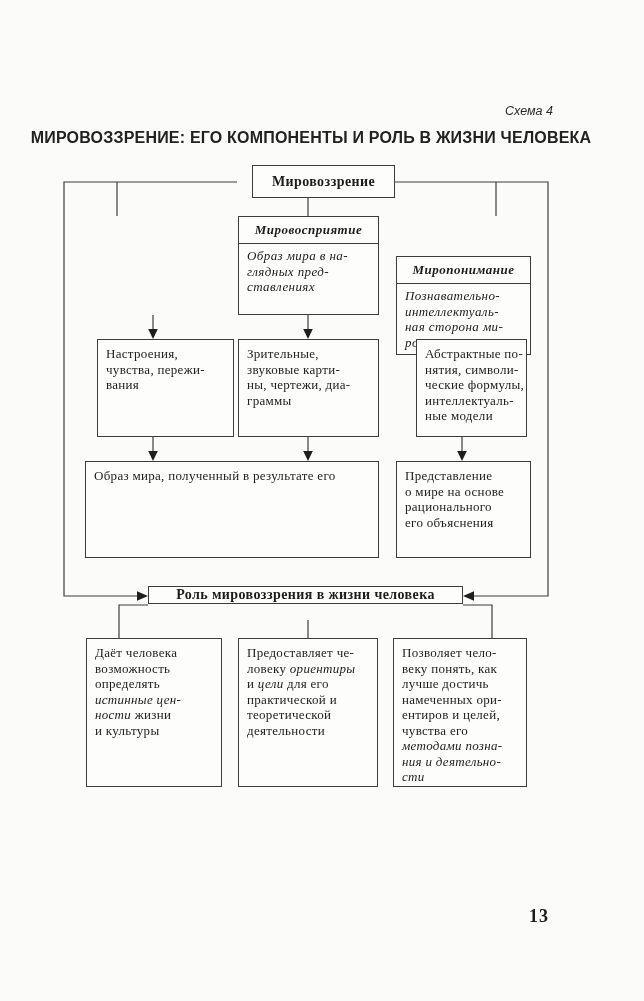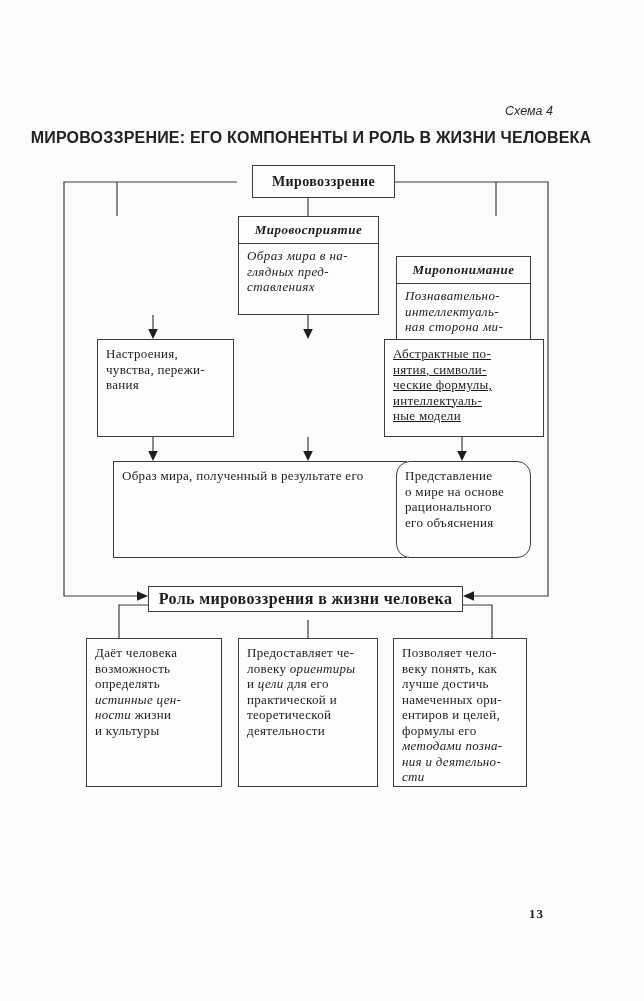--- a/index.html
+++ b/index.html
@@ -18,57 +18,57 @@
     font-style:italic;font-size:12.5px;color:#2a2a2a;
   }
   .page-title{
     position:absolute;top:129px;left:0;width:622px;
     text-align:center;
     font-family:"Liberation Sans","DejaVu Sans",sans-serif;
     font-weight:700;font-size:16px;letter-spacing:.2px;color:#222;
   }
   .page-number{
     position:absolute;top:906px;left:529px;
-    font-size:13px;font-weight:700;letter-spacing:1px;color:#1c1c1c;
+    font-size:18px;font-weight:700;letter-spacing:1px;color:#1c1c1c;
   }
   svg.connectors{position:absolute;top:0;left:0;}
   .box{
     position:absolute;
     border:1.2px solid #3d3d3d;
     background:#fdfdfc;
     box-sizing:border-box;
     font-size:13px;
   }
   .center-label{
     display:flex;align-items:center;justify-content:center;
     font-weight:700;letter-spacing:.4px;
   }
   #root-box{left:252px;top:165px;width:143px;height:33px;font-size:14px;}
-  #role-box{left:148px;top:586px;width:315px;height:26px;font-size:16px;}
+  #role-box{left:148px;top:586px;width:315px;height:18px;font-size:14px;}
   .colbox{padding:0;}
   #colw1{left:85px;top:216px;width:137px;height:99px;}
   #colw2{left:238px;top:216px;width:141px;height:99px;}
   #colw3{left:396px;top:216px;width:135px;height:99px;margin-top:40px;}
   .colhead{
     height:26px;border-bottom:1.2px solid #3d3d3d;
     display:flex;align-items:center;justify-content:center;
     font-weight:700;font-style:italic;font-size:13px;letter-spacing:.5px;
   }
   .coldesc{
     padding:4px 4px 0 8px;
     font-style:italic;letter-spacing:.4px;
   }
   .txt{padding:6px 4px 0 8px;letter-spacing:.3px;}
   .ln{line-height:15.5px;white-space:nowrap;}
   .it{font-style:italic;}
   #r2c1{left:85px;top:339px;width:137px;height:98px;margin-left:12px;}
   #r2c2{left:238px;top:339px;width:141px;height:98px;}
-  #r2c3{left:384px;top:339px;width:160px;height:98px;text-decoration:underline;}
-  #r3wide{left:85px;top:461px;width:294px;height:97px;margin-left:28px;}
-  #r3right{left:396px;top:461px;width:135px;height:97px;border-radius:14px;}
+  #r2c3{left:416px;top:339px;width:111px;height:98px;}
+  #r3wide{left:85px;top:461px;width:294px;height:97px;}
+  #r3right{left:396px;top:461px;width:135px;height:97px;}
   #b1{left:86px;top:638px;width:136px;height:149px;}
   #b2{left:238px;top:638px;width:140px;height:149px;font-family:Liberation Serif, serif;}
   #b3{left:393px;top:638px;width:134px;height:149px;}
   .stroke{stroke:#3d3d3d;stroke-width:1.2;fill:none;}
   .arrow{fill:#1e1e1e;stroke:none;}
 </style>
 </head>
 <body>
 
 <div class="page">
@@ -128,20 +128,28 @@
       </div>
   </div>
 
   <div class="box" id="r2c1">
     <div class="txt">
         <div class="ln">Настроения,</div>
         <div class="ln">чувства, пережи-</div>
         <div class="ln">вания</div>
       </div>
   </div>
+  <div class="box" id="r2c2">
+    <div class="txt">
+        <div class="ln">Зрительные,</div>
+        <div class="ln">звуковые карти-</div>
+        <div class="ln">ны, чертежи, диа-</div>
+        <div class="ln">граммы</div>
+      </div>
+  </div>
   <div class="box" id="r2c3">
     <div class="txt">
         <div class="ln">Абстрактные по-</div>
         <div class="ln">нятия, символи-</div>
         <div class="ln">ческие формулы,</div>
         <div class="ln">интеллектуаль-</div>
         <div class="ln">ные модели</div>
       </div>
   </div>
 
@@ -183,21 +191,21 @@
         <div class="ln"><span>деятельности</span></div>
       </div>
   </div>
   <div class="box" id="b3">
     <div class="txt">
         <div class="ln"><span>Позволяет чело-</span></div>
         <div class="ln"><span>веку понять, как</span></div>
         <div class="ln"><span>лучше достичь</span></div>
         <div class="ln"><span>намеченных ори-</span></div>
         <div class="ln"><span>ентиров и целей,</span></div>
-        <div class="ln"><span>формулы его</span></div>
+        <div class="ln"><span>чувства его</span></div>
         <div class="ln"><span class="it">методами позна-</span></div>
         <div class="ln"><span class="it">ния и деятельно-</span></div>
         <div class="ln"><span class="it">сти</span></div>
       </div>
   </div>
 
   <div class="page-number">13</div>
 
 </div>
 

